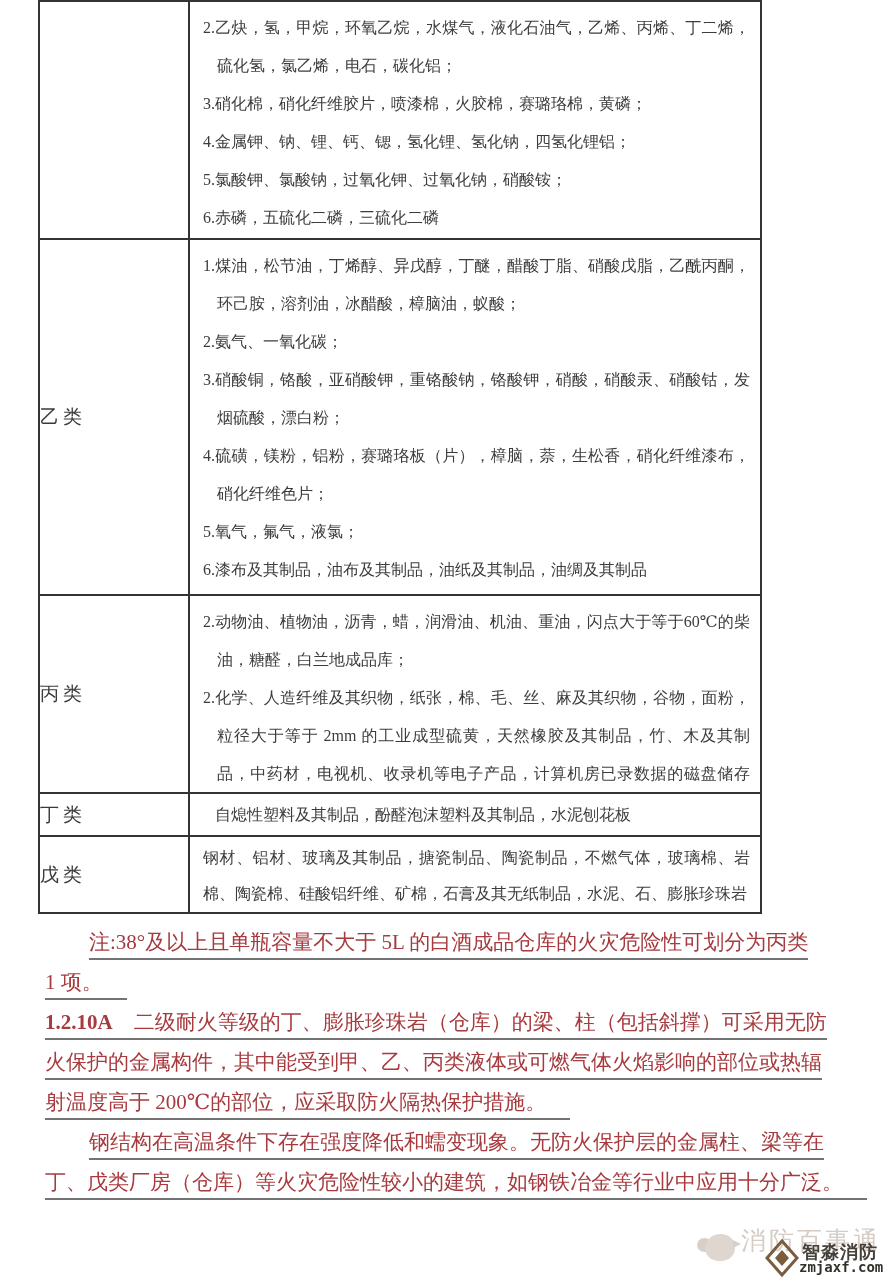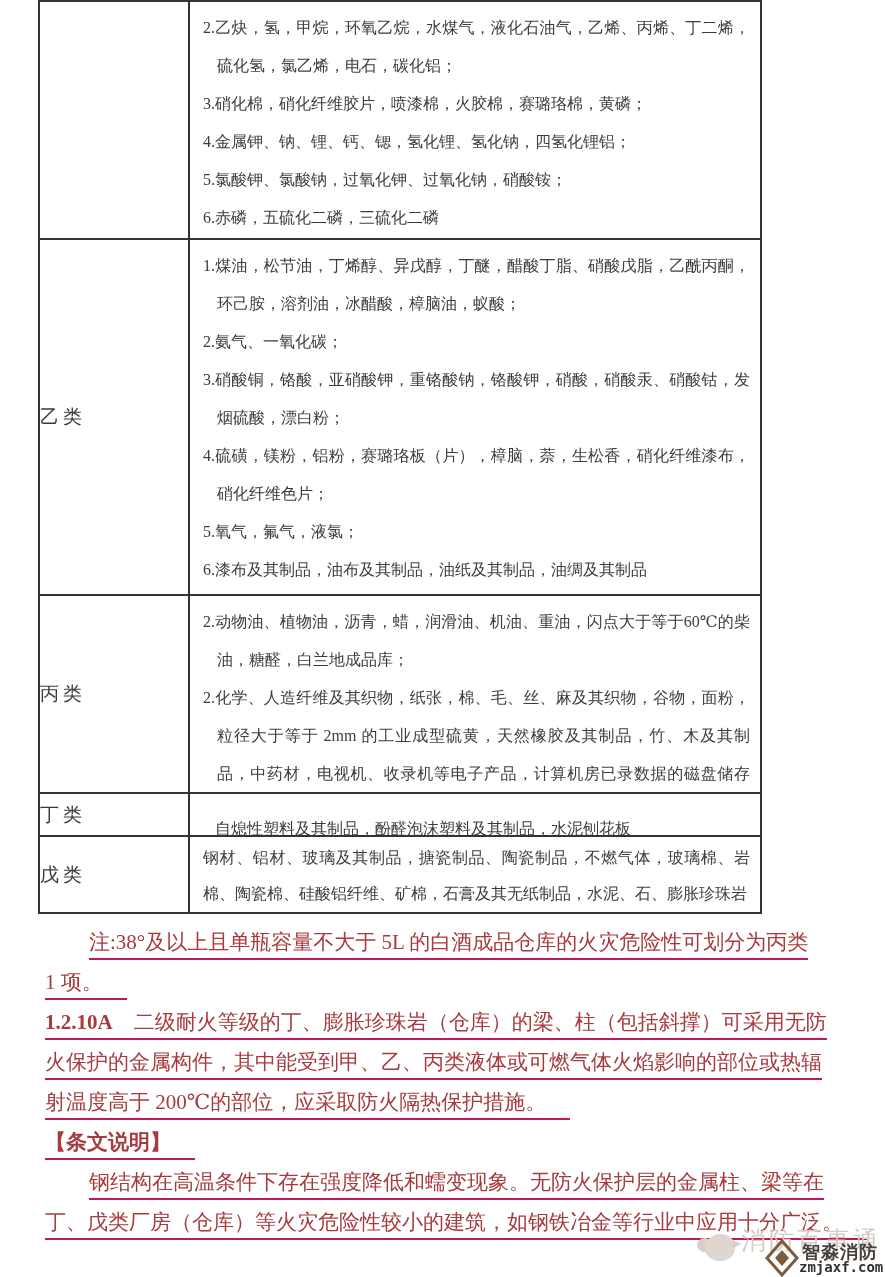--- a/index.html
+++ b/index.html
@@ -22,33 +22,33 @@
   .trow:nth-child(5){height:77px;}
   .cat{
     width:150px;flex:none;border-right:2px solid #333;box-sizing:border-box;
     display:flex;align-items:center;justify-content:flex-start;
   }
   .cat-label{font-size:19px;color:#3a3a3a;letter-spacing:4px;}
   .items{
     flex:1;min-width:0;padding:7px 10px 0 13px;font-size:16px;color:#3c3c3c;
     text-align:justify;overflow:hidden;line-height:38px;
   }
-  .trow:nth-child(4) .items{line-height:41px;padding-top:14px;}
+  .trow:nth-child(4) .items{line-height:41px;padding-top:0;}
   .trow:nth-child(5) .items{line-height:36px;padding-top:3px;}
   .item{margin:0;}
   .item.hang{padding-left:14px;text-indent:-14px;}
 
   
   #red-block{
     position:absolute;left:45px;top:922px;width:805px;
     font-size:21px;line-height:40px;color:#a63a3e;
   }
   .rline{white-space:nowrap;height:40px;}
   .rline.ind{padding-left:44px;}
-  .rline .u{border-bottom:2px solid #be185d;padding-bottom:4px;}
+  .rline .u{border-bottom:2px solid #737373;padding-bottom:4px;}
   .rline.tail .u{padding-right:24px;}
   .rline b{font-weight:bold;}
 
   
   #wm-gray{
     position:absolute;left:741px;top:1224px;white-space:nowrap;
     font-family:"Liberation Sans","DejaVu Sans",sans-serif;
     font-size:25px;letter-spacing:3px;color:#d6ccc5;
   }
   #chick{position:absolute;left:697px;top:1226px;width:46px;height:38px;}
@@ -133,21 +133,20 @@
         </div>
       </div>
     </div>
 
   <div id="red-block">
       <div class="rline ind"><span class="u"><span>注:38°及以上且单瓶容量不大于 5L 的白酒成品仓库的火灾危险性可划分为丙类</span></span></div>
       <div class="rline tail"><span class="u"><span>1 项。</span></span></div>
       <div class="rline"><span class="u"><b>1.2.10A</b><span>　二级耐火等级的丁、膨胀珍珠岩（仓库）的梁、柱（包括斜撑）可采用无防</span></span></div>
       <div class="rline"><span class="u"><span>火保护的金属构件，其中能受到甲、乙、丙类液体或可燃气体火焰影响的部位或热辐</span></span></div>
       <div class="rline tail"><span class="u"><span>射温度高于 200℃的部位，应采取防火隔热保护措施。</span></span></div>
-      <div class="rline tail"><span class="u"><b>【条文说明】</b></span></div>
       <div class="rline ind"><span class="u"><span>钢结构在高温条件下存在强度降低和蠕变现象。无防火保护层的金属柱、梁等在</span></span></div>
       <div class="rline tail"><span class="u"><span>丁、戊类厂房（仓库）等火灾危险性较小的建筑，如钢铁冶金等行业中应用十分广泛。</span></span></div>
     </div>
 
   <div id="chick">
     <div class="wing"></div>
       <div class="body"></div>
       <div class="beak"></div>
   </div>
   <div id="wm-gray">消防百事通</div>

